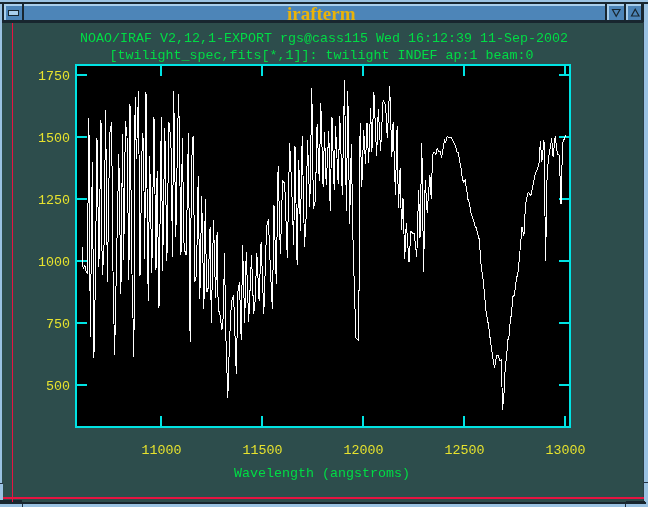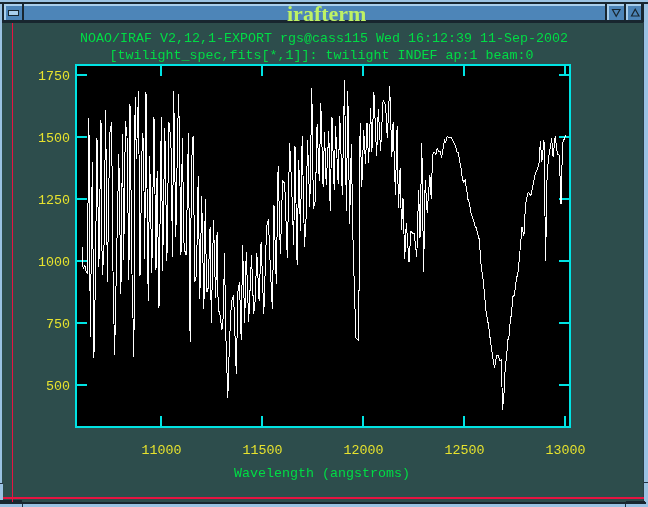--- a/index.html
+++ b/index.html
@@ -17,21 +17,21 @@
   <div class="abs" style="left:4px;top:4px;width:18px;height:16px;background:#4d85b8"></div>
   <div class="abs" style="left:4px;top:4px;width:18px;height:2px;background:#a9cfec"></div>
   <div class="abs" style="left:4px;top:4px;width:2px;height:16px;background:#a9cfec"></div>
   <div class="abs" style="left:8px;top:10px;width:11px;height:6px;background:#18262f"></div>
   <div class="abs" style="left:9px;top:11px;width:9px;height:4px;background:#a9cfec"></div>
 
   <div class="abs" style="left:24px;top:4px;width:581px;height:16px;background:#4d85b8"></div>
   <div class="abs" style="left:24px;top:4px;width:581px;height:2px;background:#a9cfec"></div>
   <div class="abs" style="left:2px;top:20px;width:643px;height:3px;background:#18262f"></div>
   <span class="abs" style="left:287px;top:7px;font-family:'Liberation Serif',serif;
-      font-weight:bold;font-size:22px;color:#bef264;line-height:14px;">irafterm</span>
+      font-weight:bold;font-size:19px;color:#eab308;line-height:14px;">irafterm</span>
 
   <div class="abs" style="left:605px;top:4px;width:40px;height:17px;background:#18262f"></div>
   <div class="abs" style="left:607px;top:4px;width:17px;height:16px;background:#4d85b8"></div>
   <div class="abs" style="left:607px;top:4px;width:17px;height:2px;background:#a9cfec"></div>
   <div class="abs" style="left:607px;top:4px;width:2px;height:16px;background:#a9cfec"></div>
   <div class="abs" style="left:626px;top:4px;width:15px;height:16px;background:#4d85b8"></div>
   <div class="abs" style="left:626px;top:4px;width:15px;height:2px;background:#a9cfec"></div>
   <div class="abs" style="left:626px;top:4px;width:2px;height:16px;background:#a9cfec"></div>
   <div class="abs" style="left:644px;top:4px;width:4px;height:18px;background:#9ac2e2"></div>
 

